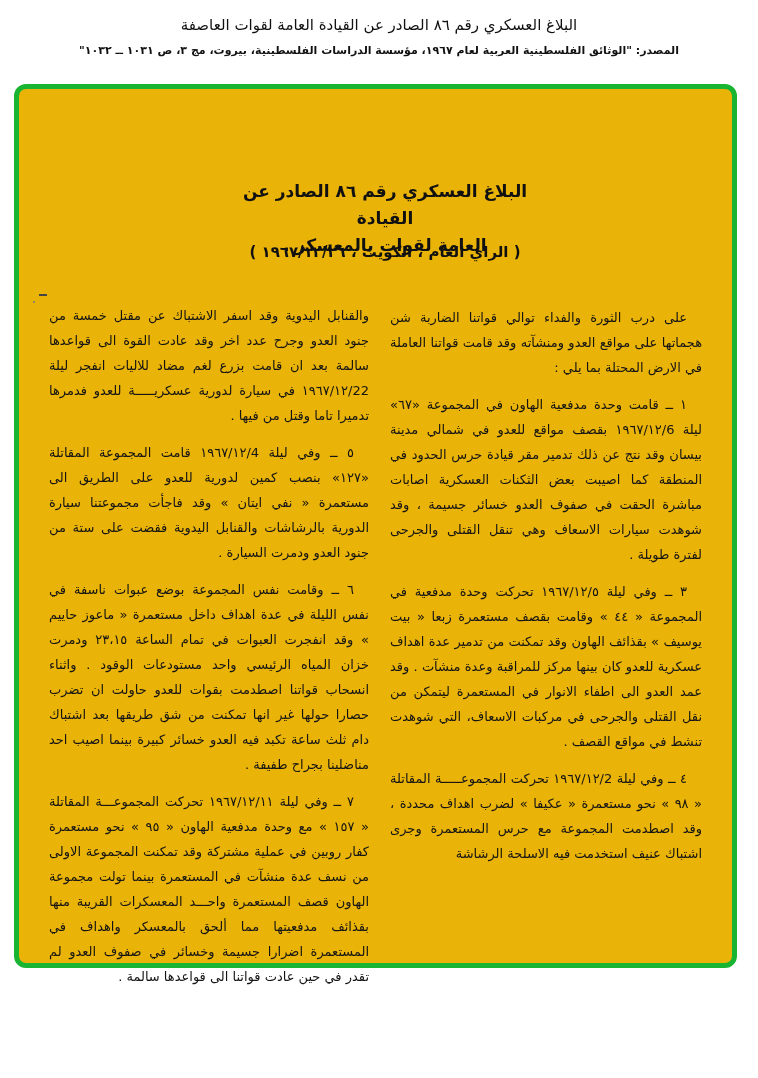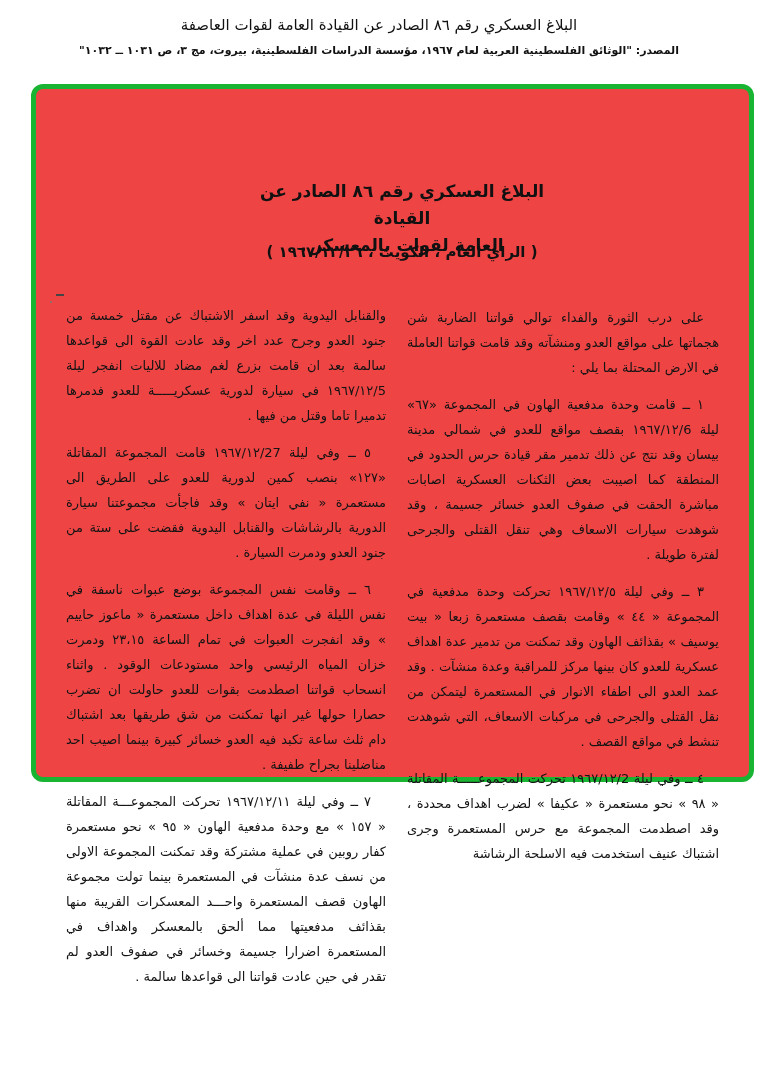--- a/index.html
+++ b/index.html
@@ -7,23 +7,23 @@
     width:758px;height:1078px;position:relative;overflow:hidden;
     background:#ffffff;color:#111;
     font-family:"DejaVu Sans",sans-serif;
     -webkit-font-smoothing:antialiased;
   }
   .outer-header{position:absolute;top:14px;left:0;width:758px;direction:rtl;text-align:center;}
   .outer-title{font-size:15px;font-weight:normal;line-height:22px;}
   .outer-source{font-size:11px;font-weight:bold;line-height:18px;margin-top:6px;}
 
   .green-box{
-    position:absolute;left:31px;top:84px;width:723px;height:698px;
+    position:absolute;left:14px;top:84px;width:723px;height:884px;
     box-sizing:border-box;border:5px solid #19B432;border-radius:12px;
-    background:#ef4444;
+    background:#eab308;
   }
   .doc-title{
     position:absolute;top:89px;left:196px;width:340px;
     direction:rtl;text-align:center;font-weight:bold;
     font-size:17px;line-height:27px;
   }
   .doc-byline{
     position:absolute;top:152px;left:186px;width:360px;
     direction:rtl;text-align:center;font-weight:bold;font-size:15px;line-height:22px;
   }
@@ -59,18 +59,18 @@
   <div class="doc-byline">( الراي العام ، الكويت ، ١٩٦٧/١٢/٢٦ )</div>
 
   <div class="col col-right">
     <p>على درب الثورة والفداء توالي قواتنا الضاربة شن هجماتها على مواقع العدو ومنشآته وقد قامت قواتنا العاملة في الارض المحتلة بما يلي :</p>
     <p>١ ــ قامت وحدة مدفعية الهاون في المجموعة «٦٧» ليلة ١٩٦٧/١٢/6 بقصف مواقع للعدو في شمالي مدينة بيسان وقد نتج عن ذلك تدمير مقر قيادة حرس الحدود في المنطقة كما اصيبت بعض الثكنات العسكرية اصابات مباشرة الحقت في صفوف العدو خسائر جسيمة ، وقد شوهدت سيارات الاسعاف وهي تنقل القتلى والجرحى لفترة طويلة .</p>
     <p>٣ ــ وفي ليلة ١٩٦٧/١٢/٥ تحركت وحدة مدفعية في المجموعة « ٤٤ » وقامت بقصف مستعمرة زبعا « بيت يوسيف » بقذائف الهاون وقد تمكنت من تدمير عدة اهداف عسكرية للعدو كان بينها مركز للمراقبة وعدة منشآت . وقد عمد العدو الى اطفاء الانوار في المستعمرة ليتمكن من نقل القتلى والجرحى في مركبات الاسعاف، التي شوهدت تنشط في مواقع القصف .</p>
     <p>٤ ــ وفي ليلة ١٩٦٧/١٢/2 تحركت المجموعـــــة المقاتلة « ٩٨ » نحو مستعمرة « عكيفا » لضرب اهداف محددة ، وقد اصطدمت المجموعة مع حرس المستعمرة وجرى اشتباك عنيف استخدمت فيه الاسلحة الرشاشة</p>
   </div>
 
   <div class="col col-left">
-    <p class="noindent">والقنابل اليدوية وقد اسفر الاشتباك عن مقتل خمسة من جنود العدو وجرح عدد اخر وقد عادت القوة الى قواعدها سالمة بعد ان قامت بزرع لغم مضاد للاليات انفجر ليلة ١٩٦٧/١٢/5 في سيارة لدورية عسكريـــــة للعدو فدمرها تدميرا تاما وقتل من فيها .</p>
-    <p>٥ ــ وفي ليلة ١٩٦٧/١٢/27 قامت المجموعة المقاتلة «١٢٧» بنصب كمين لدورية للعدو على الطريق الى مستعمرة « نفي ايتان » وقد فاجأت مجموعتنا سيارة الدورية بالرشاشات والقنابل اليدوية فقضت على ستة من جنود العدو ودمرت السيارة .</p>
+    <p class="noindent">والقنابل اليدوية وقد اسفر الاشتباك عن مقتل خمسة من جنود العدو وجرح عدد اخر وقد عادت القوة الى قواعدها سالمة بعد ان قامت بزرع لغم مضاد للاليات انفجر ليلة ١٩٦٧/١٢/22 في سيارة لدورية عسكريـــــة للعدو فدمرها تدميرا تاما وقتل من فيها .</p>
+    <p>٥ ــ وفي ليلة ١٩٦٧/١٢/4 قامت المجموعة المقاتلة «١٢٧» بنصب كمين لدورية للعدو على الطريق الى مستعمرة « نفي ايتان » وقد فاجأت مجموعتنا سيارة الدورية بالرشاشات والقنابل اليدوية فقضت على ستة من جنود العدو ودمرت السيارة .</p>
     <p>٦ ــ وقامت نفس المجموعة بوضع عبوات ناسفة في نفس الليلة في عدة اهداف داخل مستعمرة « ماعوز حاييم » وقد انفجرت العبوات في تمام الساعة ٢٣،١٥ ودمرت خزان المياه الرئيسي واحد مستودعات الوقود . واثناء انسحاب قواتنا اصطدمت بقوات للعدو حاولت ان تضرب حصارا حولها غير انها تمكنت من شق طريقها بعد اشتباك دام ثلث ساعة تكبد فيه العدو خسائر كبيرة بينما اصيب احد مناضلينا بجراح طفيفة .</p>
     <p>٧ ــ وفي ليلة ١٩٦٧/١٢/١١ تحركت المجموعـــة المقاتلة « ١٥٧ » مع وحدة مدفعية الهاون « ٩٥ » نحو مستعمرة كفار روبين في عملية مشتركة وقد تمكنت المجموعة الاولى من نسف عدة منشآت في المستعمرة بينما تولت مجموعة الهاون قصف المستعمرة واحـــد المعسكرات القريبة منها بقذائف مدفعيتها مما ألحق بالمعسكر واهداف في المستعمرة اضرارا جسيمة وخسائر في صفوف العدو لم تقدر في حين عادت قواتنا الى قواعدها سالمة .</p>
   </div>
 </div>
 
 </body></html>

